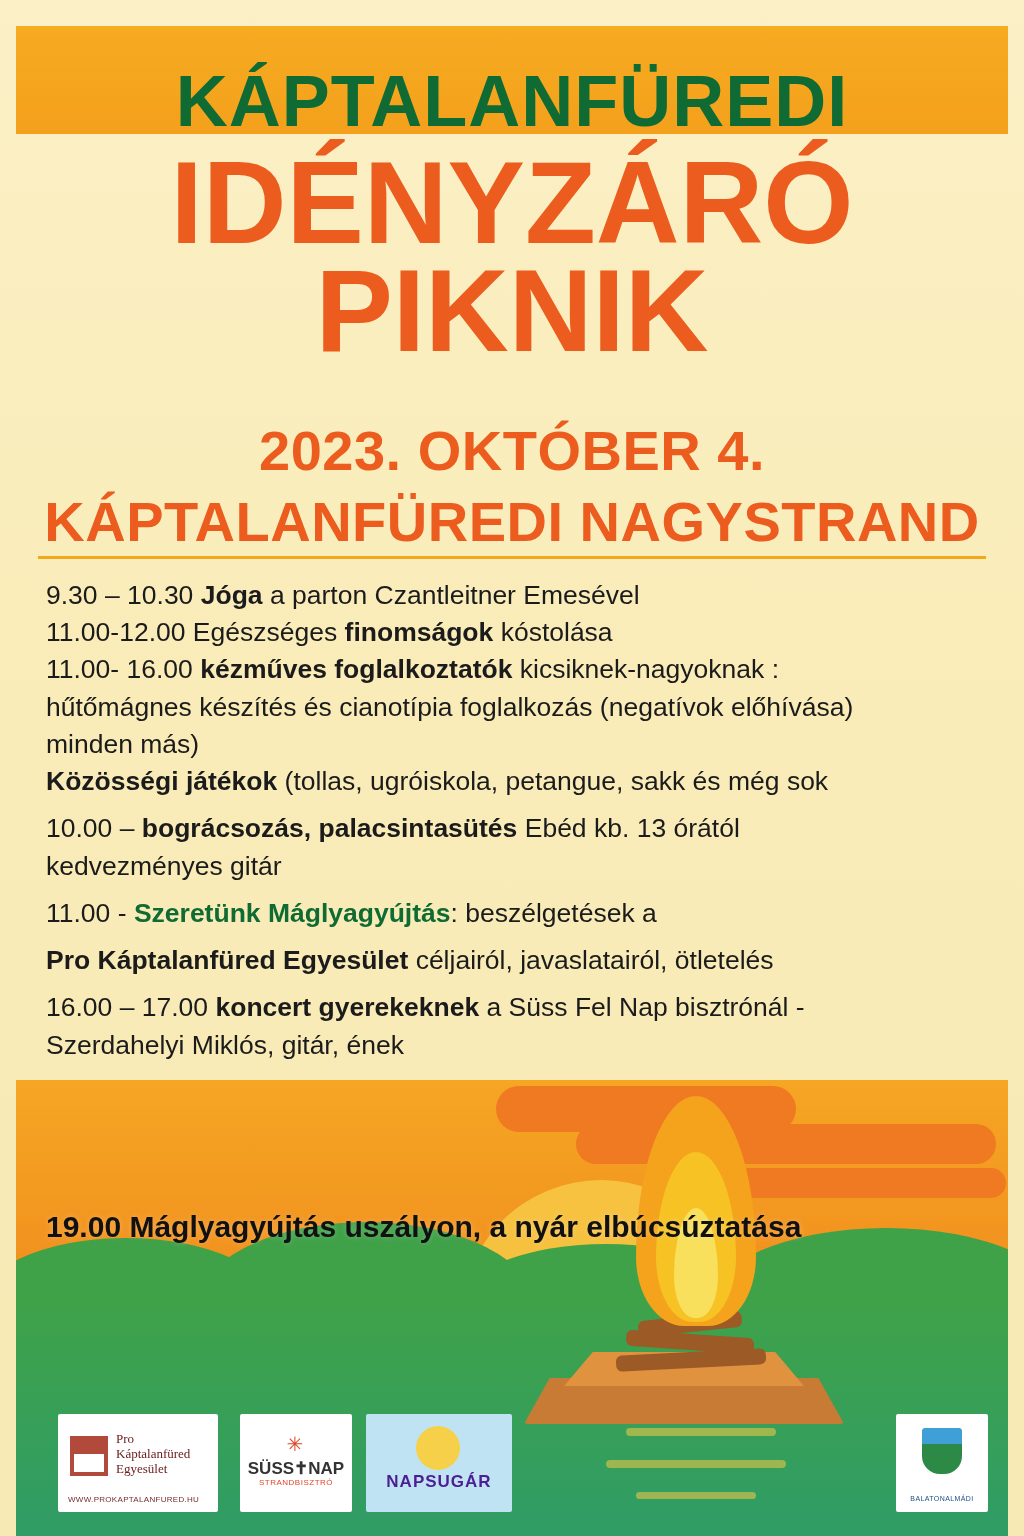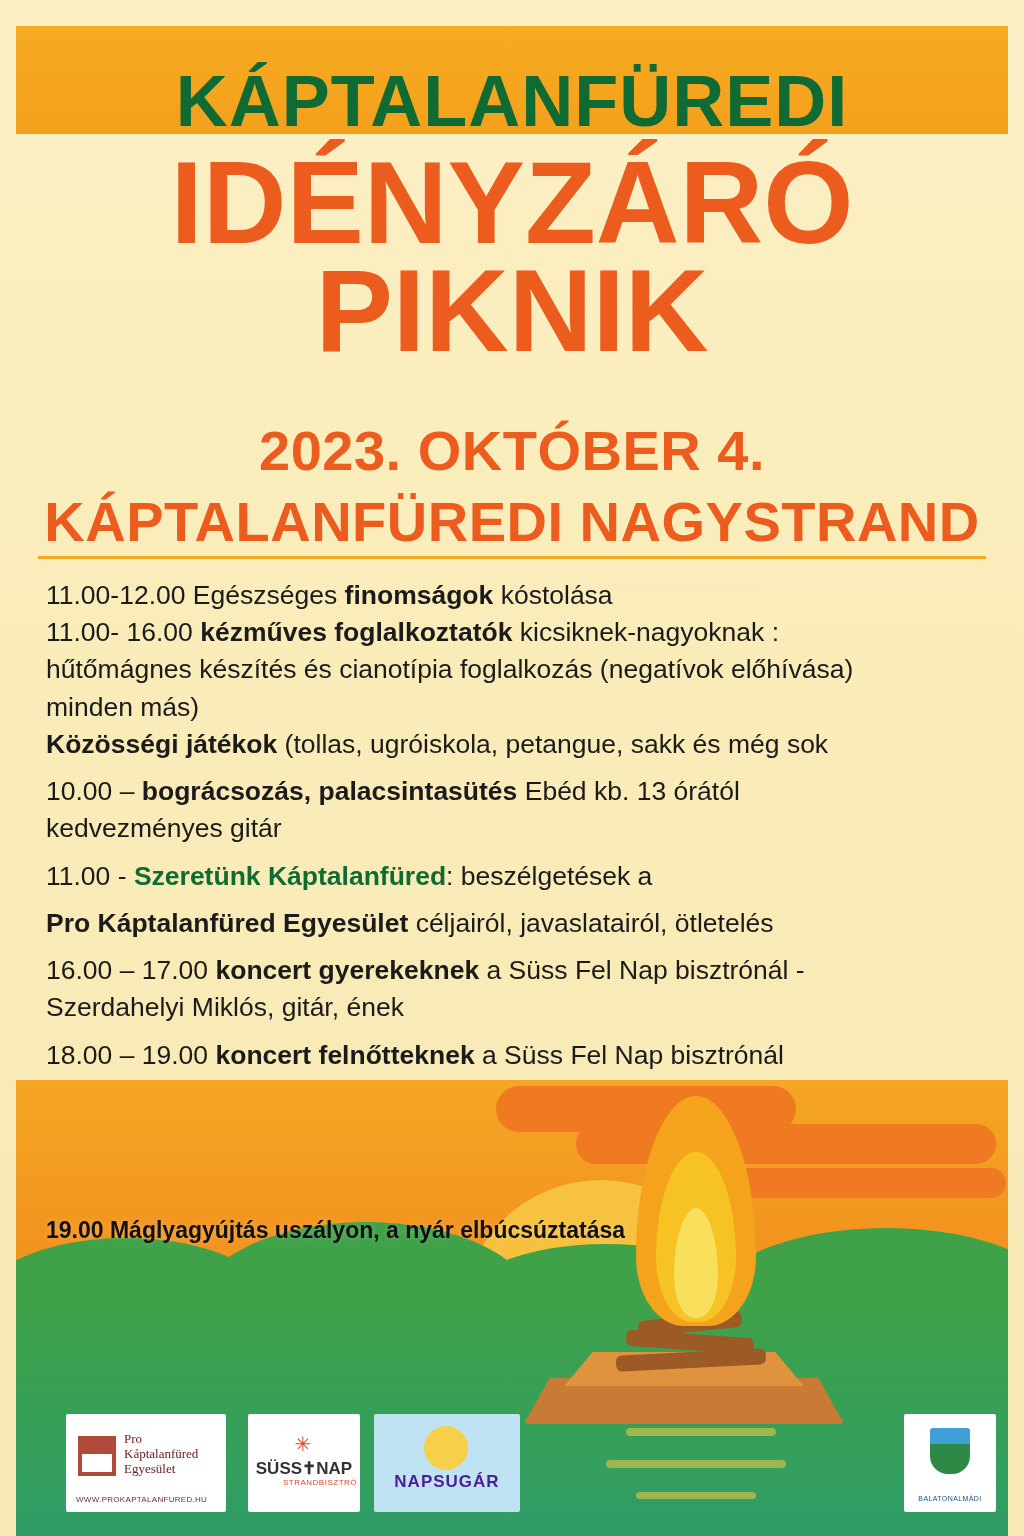--- a/index.html
+++ b/index.html
@@ -221,28 +221,28 @@
     left: 658px; bottom: 218px; width: 44px; height: 110px;
     background: #f8df5c;
   }
   .banner-text {
     position: absolute;
     left: 46px;
     bottom: 292px;
     width: 940px;
     color: #111;
     font-weight: bold;
-    font-size: 23px;
+    font-size: 30px;
     text-shadow: 0 0 6px rgba(255,255,255,.25);
   }
 
   
   .logos {
     position: absolute;
-    left: 66px;
+    left: 58px;
     bottom: 22px;
     width: 930px;
     height: 100px;
   }
   .logo {
     position: absolute;
     background: #ffffff;
     border-radius: 2px;
     overflow: hidden;
   }
@@ -251,21 +251,21 @@
   .logo3 { left: 308px; top: 0px; width: 146px; height: 98px; background:#bfe3f2; }
   .logo4 { left: 838px; top: 0px; width: 92px; height: 98px; }
 
   .l1-title { position:absolute; left:58px; top:18px; font-size:13px; color:#6d2020; line-height:1.15; font-family:"Liberation Serif", serif;}
   .l1-mark { position:absolute; left:12px; top:22px; width:38px; height:40px; background:#b24a3b; }
   .l1-mark:after { content:""; position:absolute; left:4px; top:18px; width:30px; height:18px; background:#fff; }
   .l1-url { position:absolute; left:10px; bottom:8px; font-size:8px; color:#7a2a2a; letter-spacing:.3px; }
 
   .l2-icon { position:absolute; left:44px; top:18px; width:22px; height:22px; color:#e0472a; font-size:20px; text-align:center; }
   .l2-title { position:absolute; left:0; top:44px; width:100%; text-align:center; font-weight:bold; font-size:17px; color:#333; }
-  .l2-sub { position:absolute; left:0; top:64px; width:100%; text-align:center; font-size:8px; color:#e0472a; letter-spacing:.5px;padding-left:16px; }
+  .l2-sub { position:absolute; left:0; top:64px; width:100%; text-align:center; font-size:8px; color:#e0472a; letter-spacing:.5px; }
 
   .l3-sun { position:absolute; left:50px; top:12px; width:44px; height:44px; border-radius:50%; background:#f7d04a; }
   .l3-title { position:absolute; left:0; top:58px; width:100%; text-align:center; font-weight:bold; font-size:17px; color:#4c1d95; letter-spacing:1px; }
 
   .l4-shield { position:absolute; left:26px; top:14px; width:40px; height:46px; background:#2d8a46; border-radius: 4px 4px 18px 18px; }
   .l4-shield:before { content:""; position:absolute; left:0; top:0; width:40px; height:16px; background:#3fa0d8; border-radius:4px 4px 0 0;}
   .l4-text { position:absolute; left:0; bottom:10px; width:100%; text-align:center; font-size:7px; color:#1b4f86; letter-spacing:.4px; }
 </style>
 </head>
 <body>
@@ -279,28 +279,29 @@
   <div class="title-main">
     <span>IDÉNYZÁRÓ</span>
     <span class="line2">PIKNIK</span>
   </div>
 
   <div class="date-line">2023. OKTÓBER 4.</div>
   <div class="venue-line">KÁPTALANFÜREDI NAGYSTRAND</div>
   <div class="divider"></div>
 
   <div class="program" id="program-list">
+      <p><span>9.30 – 10.30 </span><span class="b">Jóga</span><span> a parton Czantleitner Emesével</span></p>
       <p><span>11.00-12.00 Egészséges </span><span class="b">finomságok</span><span> kóstolása</span></p>
       <p><span>11.00- 16.00 </span><span class="b">kézműves foglalkoztatók</span><span> kicsiknek-nagyoknak :</span></p>
       <p><span>hűtőmágnes készítés és cianotípia foglalkozás (negatívok előhívása)</span></p>
       <p><span>minden más)</span></p>
       <p><span class="b">Közösségi játékok</span><span> (tollas, ugróiskola, petangue, sakk és még sok</span></p>
       <p class="gap"><span>10.00 – </span><span class="b">bográcsozás, palacsintasütés</span><span>  Ebéd kb. 13 órától</span></p>
       <p><span>kedvezményes gitár</span></p>
-      <p class="gap"><span>11.00 - </span><span class="green">Szeretünk Káptalanfüred</span><span>: beszélgetések a</span></p>
+      <p class="gap"><span>11.00 - </span><span class="green">Szeretünk Máglyagyújtás</span><span>: beszélgetések a</span></p>
       <p class="gap"><span class="b">Pro Káptalanfüred Egyesület</span><span> céljairól, javaslatairól,  ötletelés</span></p>
       <p class="gap"><span>16.00 – 17.00 </span><span class="b">koncert gyerekeknek</span><span> a Süss Fel Nap bisztrónál -</span></p>
       <p><span>Szerdahelyi Miklós, gitár, ének</span></p>
       <p class="gap"><span>18.00 – 19.00 </span><span class="b">koncert felnőtteknek</span><span> a Süss Fel Nap bisztrónál</span></p>
       <p><span>Szerdahelyi Miklós gitár, ének</span></p>
     </div>
 
   <div class="scene">
     <div class="sky"></div>
     <div class="cloud c1"></div>

